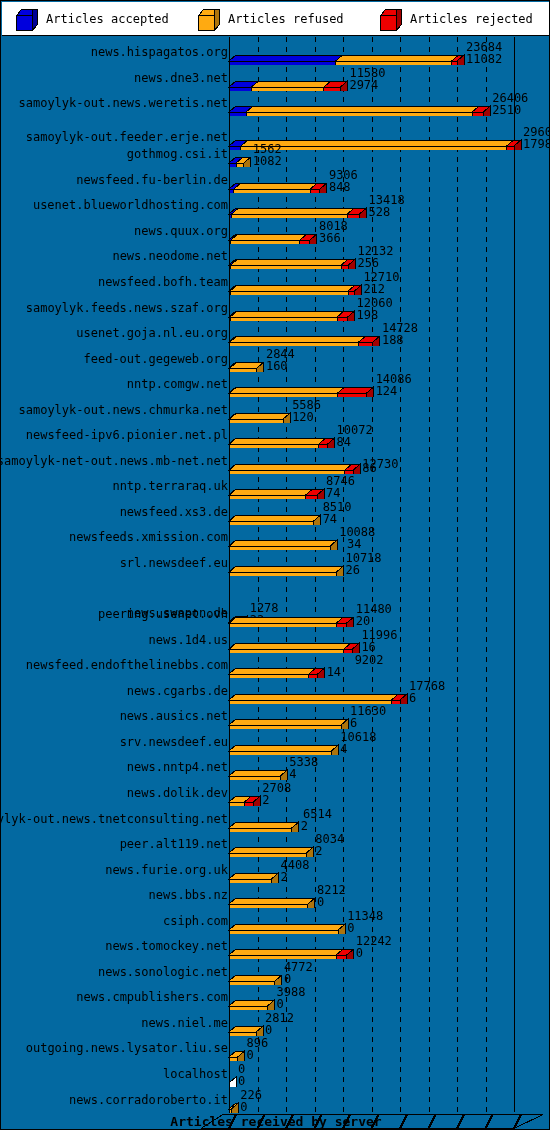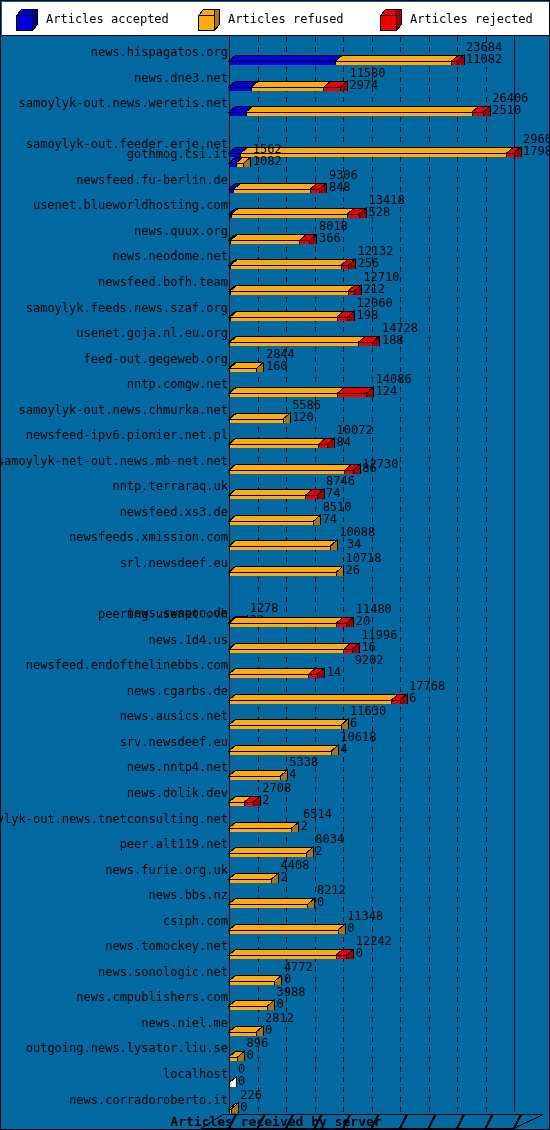--- a/index.html
+++ b/index.html
@@ -113,21 +113,21 @@
             <polygon points="245.1,22 252.1,16 478.105,16 471.105,22" fill="#FFAA11" stroke="#000" stroke-width="1"></polygon>
             <polygon points="471.105,22 478.105,16 489.22,16 482.22,22" fill="#EE0000" stroke="#000" stroke-width="1"></polygon>
             <polygon points="482.22,22 489.22,16 489.22,31 482.22,37" fill="#a20000" stroke="#000" stroke-width="1"></polygon>
             <rect x="228" y="22" width="17.1" height="15" fill="#0000DD" stroke="#000" stroke-width="1"></rect>
             <rect x="245.1" y="22" width="226.005" height="15" fill="#FFAA11" stroke="#000" stroke-width="1"></rect>
             <rect x="471.105" y="22" width="11.115" height="15" fill="#EE0000" stroke="#000" stroke-width="1"></rect>
           </svg>
           <div class="vtop" style="left: 491.22px;">26406</div>
           <div class="vbot" style="left: 491.22px;">2510</div>
         </div>
-        <div class="row" style="top: 95px;">
+        <div class="row" style="top: 88px;">
           <div class="rowlabel">samoylyk-out.feeder.erje.net</div>
           <svg width="550" height="26" shape-rendering="crispEdges" style="position: absolute; left: 0px; top: 0px;">
             <polygon points="228,22 235,16 246.97,16 239.97,22" fill="#0000DD" stroke="#000" stroke-width="1"></polygon>
             <polygon points="239.97,22 246.97,16 512.5899999999999,16 505.59,22" fill="#FFAA11" stroke="#000" stroke-width="1"></polygon>
             <polygon points="505.59,22 512.5899999999999,16 520,16 513,22" fill="#EE0000" stroke="#000" stroke-width="1"></polygon>
             <polygon points="513,22 520,16 520,31 513,37" fill="#a20000" stroke="#000" stroke-width="1"></polygon>
             <rect x="228" y="22" width="11.97" height="15" fill="#0000DD" stroke="#000" stroke-width="1"></rect>
             <rect x="239.97" y="22" width="265.62" height="15" fill="#FFAA11" stroke="#000" stroke-width="1"></rect>
             <rect x="505.59" y="22" width="7.41" height="15" fill="#EE0000" stroke="#000" stroke-width="1"></rect>
           </svg>

